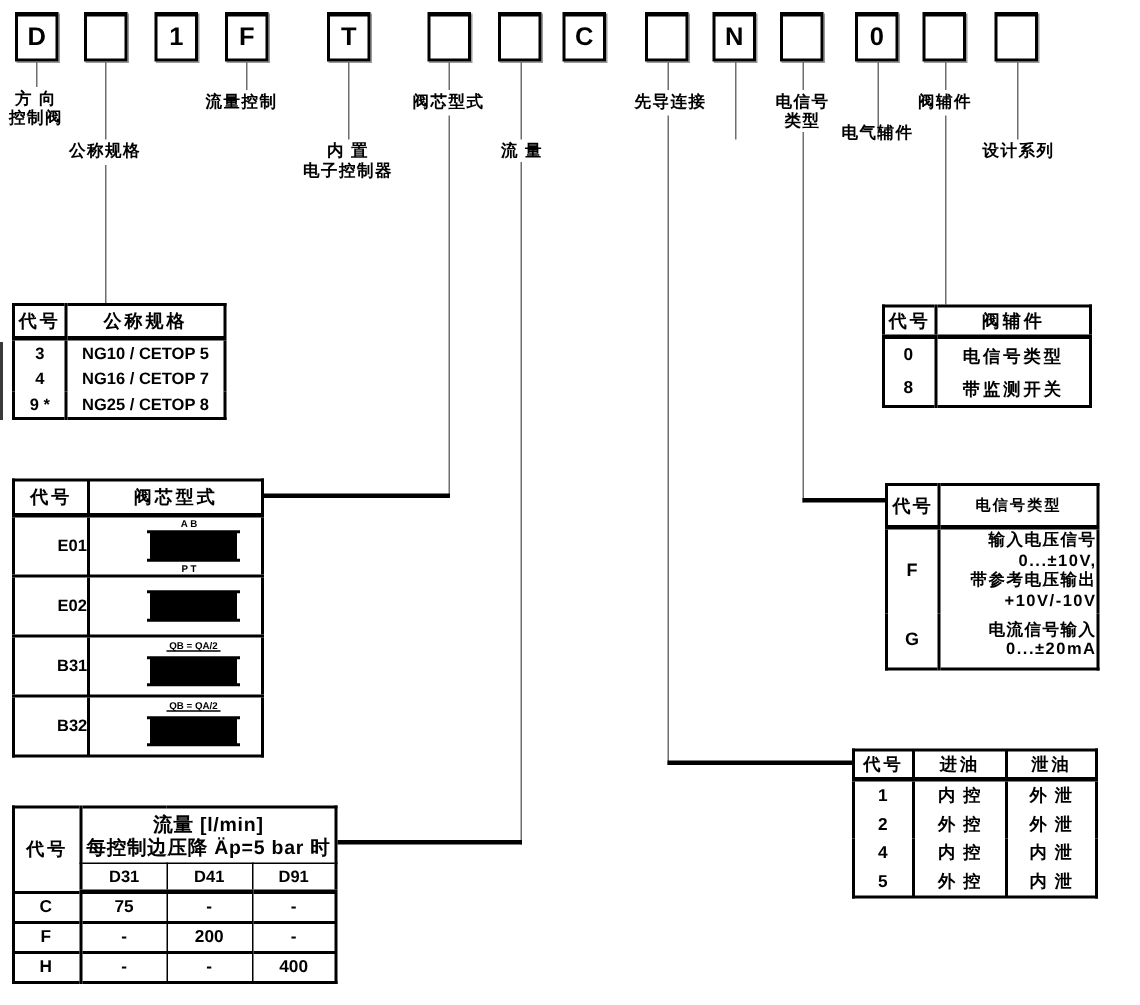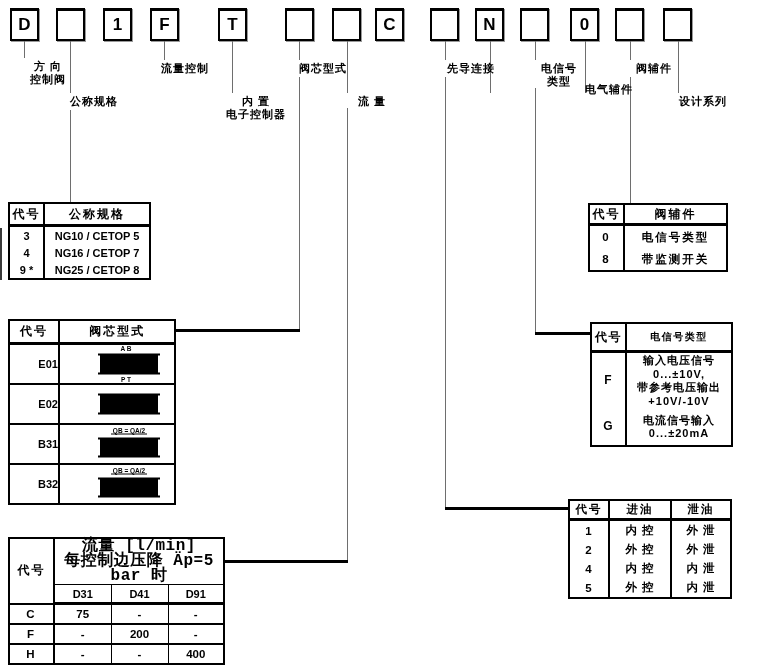--- a/index.html
+++ b/index.html
@@ -10,53 +10,53 @@
         border:2px solid #000;border-top:3px solid #000;background:#fff;
         box-shadow:1px 1px 0 #9a9a9a;
         display:flex;align-items:center;justify-content:center;
         font-size:17px;font-weight:bold;}
   
   .vl{position:absolute;width:1px;background:#6e6e6e;}
   .hl{position:absolute;height:3px;background:#000;}
   .edge{position:absolute;width:2px;background:#3a3a3a;}
   
   .lbl{position:absolute;font-size:11px;font-weight:bold;line-height:13px;
-       text-align:center;letter-spacing:1px;white-space:pre-line;padding-left:24px;}
+       text-align:center;letter-spacing:1px;white-space:pre-line;}
   
   .dt{position:absolute;border-collapse:collapse;table-layout:fixed;background:#fff;}
   .dt td{padding:0;font-weight:bold;text-align:center;vertical-align:middle;color:#000;}
   .t1{border:2px solid #000;}
   .t1 .h td{border-bottom:3px solid #000;height:20px;font-size:12px;letter-spacing:2px;}
   .t1 .b td{height:17px;font-size:11px;letter-spacing:0;}
   .t1 td.c0{border-right:2px solid #000;}
   .footnote{position:absolute;font-size:11px;font-weight:bold;letter-spacing:0.5px;}
   .t2{border:2px solid #000;}
   .t2 .h td{border-bottom:3px solid #000;height:21px;font-size:12px;letter-spacing:2px;}
   .t2 .b td{border-top:2px solid #000;height:38px;font-size:11px;padding-left:28px;}
   .t2 td.c0{border-right:2px solid #000;}
   .t3{border:2px solid #000;}
   .t3 td.c0{border-right:2px solid #000;font-size:12px;letter-spacing:2px;}
-  .t3 .h1 td.tt{border-bottom:1px solid #000;height:36px;font-size:16px;letter-spacing:0.5px;line-height:15px;font-family:Liberation Mono, monospace;}
+  .t3 .h1 td.tt{border-bottom:1px solid #000;height:36px;font-size:13px;letter-spacing:0.5px;line-height:15px;}
   .t3 .h2 td{border-bottom:3px solid #000;border-left:1px solid #000;height:17px;font-size:11px;}
   .t3 .b td{border-top:2px solid #000;border-left:1px solid #000;height:18px;font-size:11.5px;}
   .t4{border:2px solid #000;}
   .t4 .h td{border-bottom:3px solid #000;height:18px;font-size:12px;letter-spacing:2px;}
   .t4 .b td{height:22px;font-size:11.5px;letter-spacing:2px;}
   .t4 td.c0{border-right:2px solid #000;}
   .t5{border:2px solid #000;}
   .t5 .h td{border-bottom:3px solid #000;height:26px;font-size:10px;letter-spacing:1.5px;}
   .t5 .b td{font-size:11px;letter-spacing:1px;line-height:13.5px;}
   .t5 td.c0{border-right:2px solid #000;font-size:12px;}
   .t5 .rF td{height:56px;}
   .t5 .rG td{height:36px;}
   .t6{border:2px solid #000;}
   .t6 .h td{border-bottom:3px solid #000;height:17px;font-size:11.5px;letter-spacing:2px;}
   .t6 .b td{height:19px;font-size:11.5px;letter-spacing:1px;}
   .t6 td.c0,.t6 td.c1{border-right:2px solid #000;}
-  .pre{white-space:pre-line;}
+  .pre{white-space:pre-line;text-align:right;}
   .spool{display:block;margin:0 auto;}
   .spool path,.spool line{stroke:#000;fill:none;}
   .spool text{font-family:"Liberation Sans","DejaVu Sans",sans-serif;font-size:6.5px;font-weight:bold;fill:#000;}
   .spool polygon{fill:#000;stroke:none;}
 </style>
 </head>
 <body>
 
 <div class="canvas">
 

